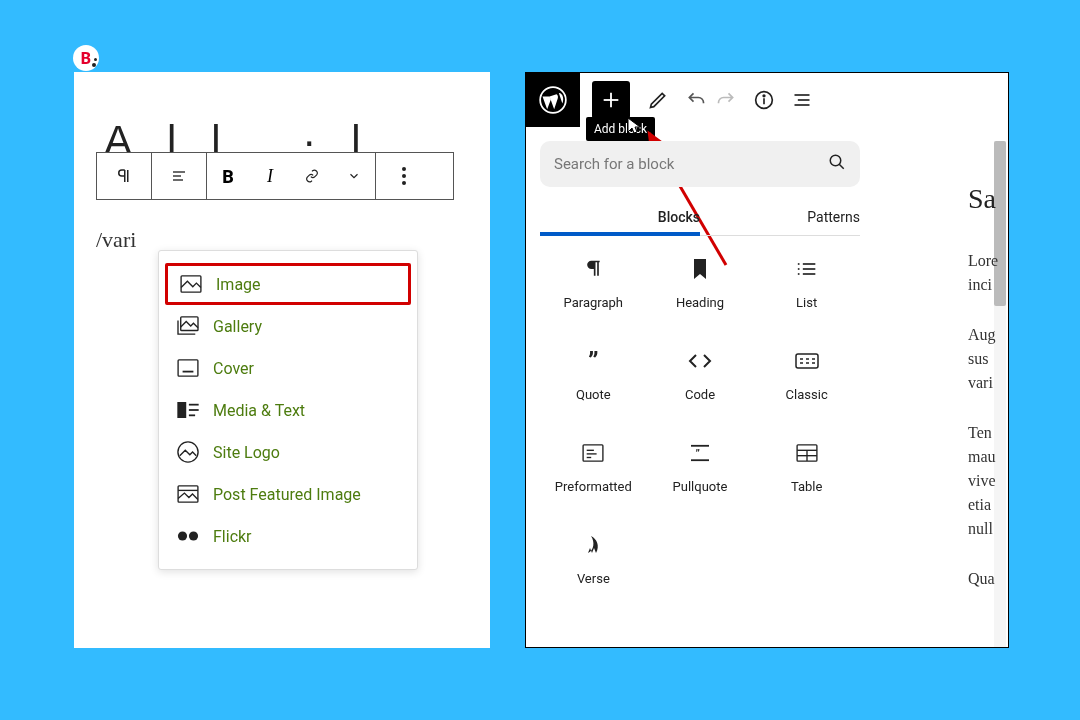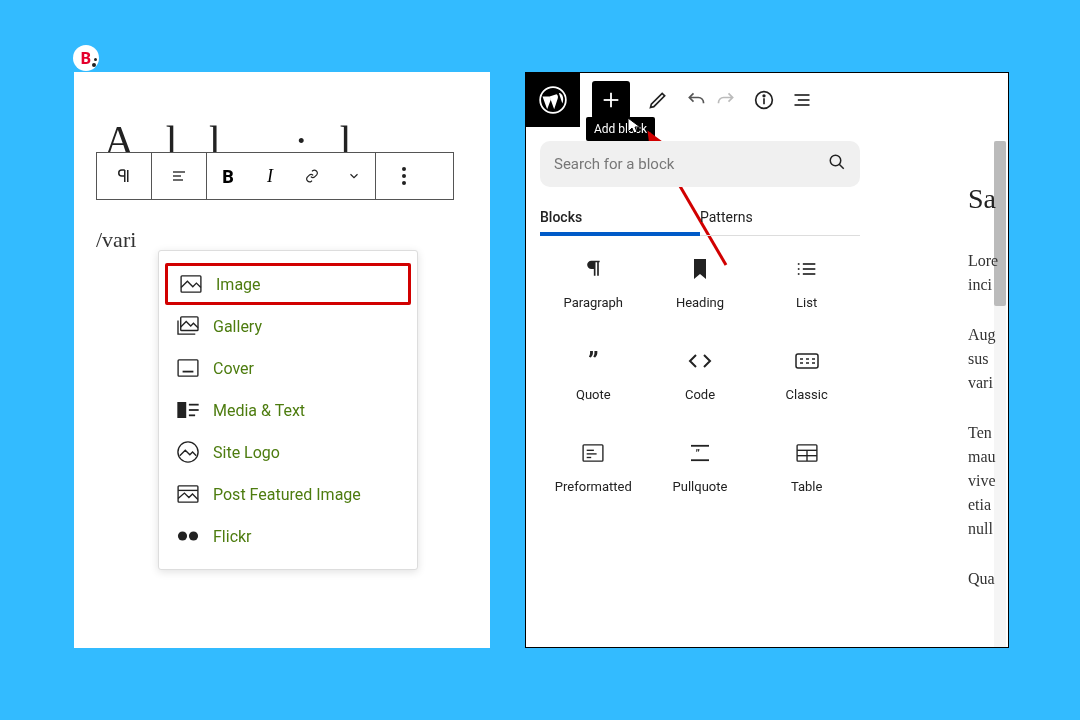--- a/index.html
+++ b/index.html
@@ -27,21 +27,21 @@
 
   
   .left-panel {
     position: absolute;
     top: 72px; left: 74px;
     width: 416px; height: 576px;
     background: #fff;
   }
   .title-placeholder {
     position: absolute; top: 45px; left: 30px;
-    font-size: 42px; color: #222; font-family: Liberation Serif, serif;
+    font-size: 42px; color: #222; font-family: Liberation Sans, sans-serif;
     letter-spacing: 0;
   }
   .block-toolbar {
     position: absolute; top: 80px; left: 22px;
     width: 358px; height: 48px;
     background:#fff;
     border: 1px solid #555; display:flex;
   }
   .tb-btn {
     display:flex; align-items:center; justify-content:center;
@@ -85,21 +85,21 @@
   .wp-logo { width:54px; height:54px; background:#000; display:flex; align-items:center; justify-content:center; }
   .add-btn { width:38px; height:38px; background:#000; border-radius:3px; display:flex; align-items:center; justify-content:center; margin-left:12px; position:relative; }
   .add-tooltip { position:absolute; top:36px; left:-6px; background:#000; color:#fff; font-size:12px; padding:5px 8px; border-radius:2px; white-space:nowrap; }
   .top-ico { margin-left:18px; display:flex; align-items:center; justify-content:center; }
   .cursor { position:absolute; top:44px; left:101px; }
 
   .inserter { position:absolute; top:68px; left:14px; width:320px; }
   .search-box { background:#f0f0f0; height:46px; display:flex; align-items:center; padding:0 14px; justify-content:space-between; border-radius:10px; }
   .search-ph { color:#777; font-size:15px; }
   .tabs { display:flex; margin-top:10px; border-bottom:1px solid #ddd; }
-  .tab { flex:1; text-align:left; padding:12px 0 10px; font-size:14px; color:#222; position:relative; }
+  .tab { flex:1; text-align:right; padding:12px 0 10px; font-size:14px; color:#222; position:relative; }
   .tab.active { font-weight:500; }
   .tab.active::after { content:''; position:absolute; left:0; right:0; bottom:-1px; height:4px; background:#005bc8; }
   .section-head { font-size:11px; color:#777; font-weight:600; letter-spacing:.5px; padding:16px 6px 6px; }
   .block-grid { display:grid; grid-template-columns:repeat(3,1fr); }
   .bk { display:flex; flex-direction:column; align-items:center; justify-content:center; gap:12px; height:92px; font-size:13px; color:#222; }
   .bk .bi { height:28px; display:flex; align-items:center; justify-content:center; }
 
   .scrollbar-track { position:absolute; top:68px; right:2px; width:12px; bottom:0; background:#f5f5f5; }
   .scrollbar-thumb { position:absolute; top:0; width:100%; height:165px; background:#bbb; border-radius:2px; }
 
@@ -389,20 +389,28 @@
           <span class="bi">
             <svg width="22" height="18" viewBox="0 0 24 20" fill="none" stroke="#222" stroke-width="1.5">
               <rect x="1" y="1" width="22" height="18" rx="1"></rect>
               <line x1="1" y1="7" x2="23" y2="7"></line>
               <line x1="1" y1="13" x2="23" y2="13"></line>
               <line x1="12" y1="7" x2="12" y2="19"></line>
             </svg>
           </span>
           <span>Table</span>
         </div>
+      <div class="bk">
+          <span class="bi">
+            <svg width="16" height="20" viewBox="0 0 16 20" fill="#222">
+              <path d="M3 18c6-3 7-11 3-17 6 3 9 10 5 17l-2-5-2 5-2-5-2 5z"></path>
+            </svg>
+          </span>
+          <span>Verse</span>
+        </div>
     </div>
   </div>
 
   <div class="scrollbar-track">
     <div class="scrollbar-thumb"></div>
   </div>
 
   <div class="preview">
     <h2>Sa</h2>
     <p>Lore<br>inci</p>

